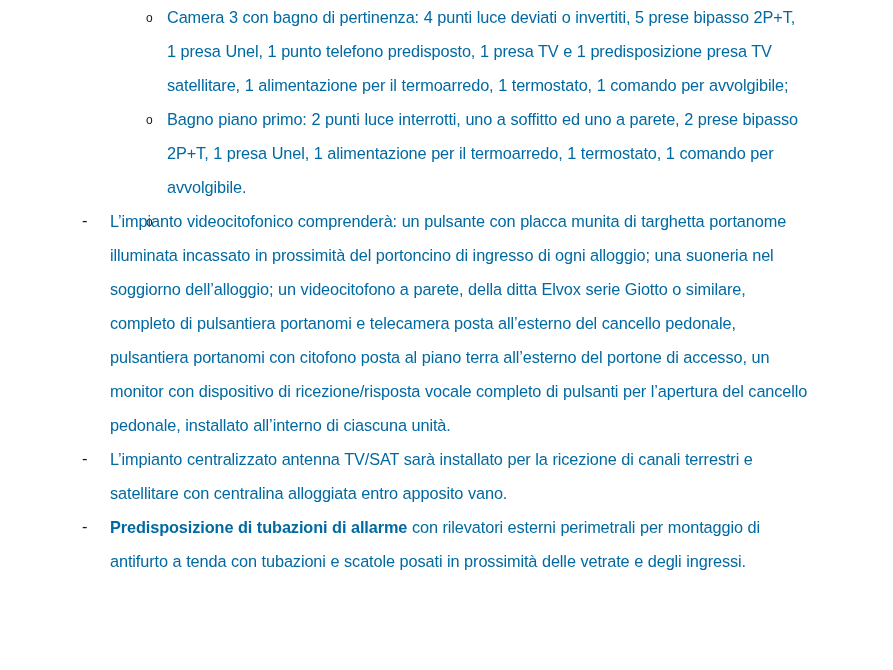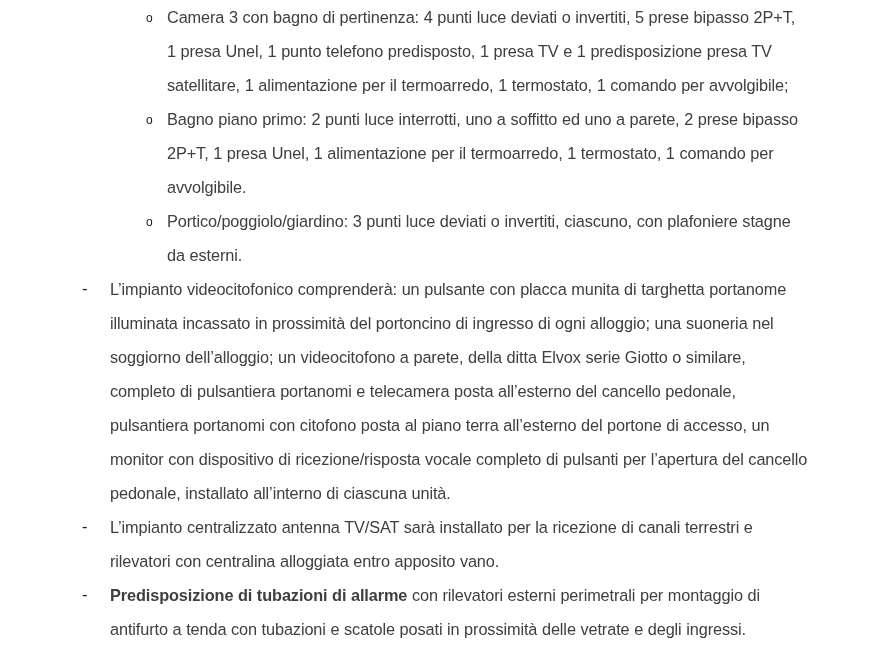--- a/index.html
+++ b/index.html
@@ -49,21 +49,21 @@
     user-select: none;
   }
 
   .item-text {
     display: block;
     font-size: 16.3px;
     line-height: 34px;
     letter-spacing: -0.1px;
     word-spacing: 0.2px;
     text-align: left;
-    color: #404040;
+    color: #0369a1;
   }
 
   
   .level-2 {
     padding-left: 167px;
     padding-right: 87px;
   }
   .level-2 .bullet {
     left: 146px;
     font-size: 12px;
@@ -107,31 +107,30 @@
       <span class="item-text">Camera 3 con bagno di pertinenza: 4 punti luce deviati o invertiti, 5 prese bipasso 2P+T, 1 presa Unel, 1 punto telefono predisposto, 1 presa TV e 1 predisposizione presa TV satellitare, 1 alimentazione per il termoarredo, 1 termostato, 1 comando per avvolgibile;</span>
     </div>
 
     <div class="item level-2">
       <span class="bullet">o</span>
       <span class="item-text">Bagno piano primo: 2 punti luce interrotti, uno a soffitto ed uno a parete, 2 prese bipasso 2P+T, 1 presa Unel, 1 alimentazione per il termoarredo, 1 termostato, 1 comando per avvolgibile.</span>
     </div>
 
     <div class="item level-2">
       <span class="bullet">o</span>
-      <span class="item-text">Portico/poggiolo/giardino: 3 punti luce deviati o invertiti, ciascuno, con plafoniere stagne da esterni.</span>
     </div>
 
     <div class="item level-1">
       <span class="bullet">-</span>
       <span class="item-text">L’impianto videocitofonico comprenderà: un pulsante con placca munita di targhetta portanome illuminata incassato in prossimità del portoncino di ingresso di ogni alloggio; una suoneria nel soggiorno dell’alloggio; un videocitofono a parete, della ditta Elvox serie Giotto o similare, completo di pulsantiera portanomi e telecamera posta all’esterno del cancello pedonale, pulsantiera portanomi con citofono posta al piano terra all’esterno del portone di accesso, un monitor con dispositivo di ricezione/risposta vocale completo di pulsanti per l’apertura del cancello pedonale, installato all’interno di ciascuna unità.</span>
     </div>
 
     <div class="item level-1">
       <span class="bullet">-</span>
-      <span class="item-text">L’impianto centralizzato antenna TV/SAT sarà installato per la ricezione di canali terrestri e rilevatori con centralina alloggiata entro apposito vano.</span>
+      <span class="item-text">L’impianto centralizzato antenna TV/SAT sarà installato per la ricezione di canali terrestri e satellitare con centralina alloggiata entro apposito vano.</span>
     </div>
 
     <div class="item level-1">
       <span class="bullet">-</span>
       <span class="item-text"><span class="bold-lead">Predisposizione di tubazioni di allarme</span><span> con rilevatori esterni perimetrali per montaggio di antifurto a tenda con tubazioni e scatole posati in prossimità delle vetrate e degli ingressi.</span></span>
     </div>
 
   </div>
 </div>
 

